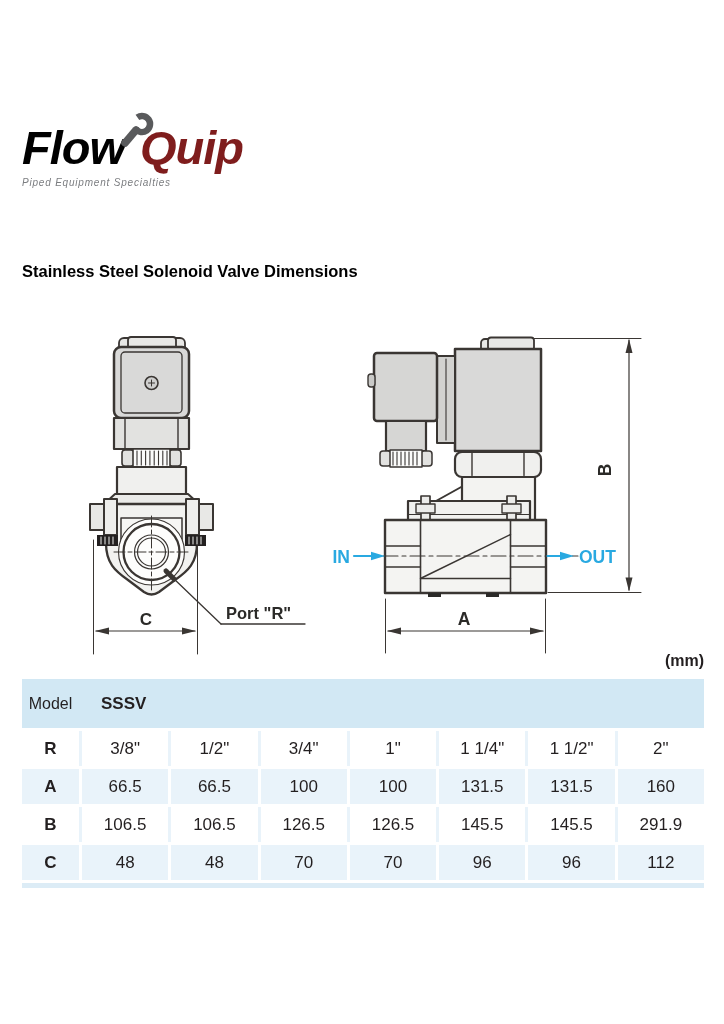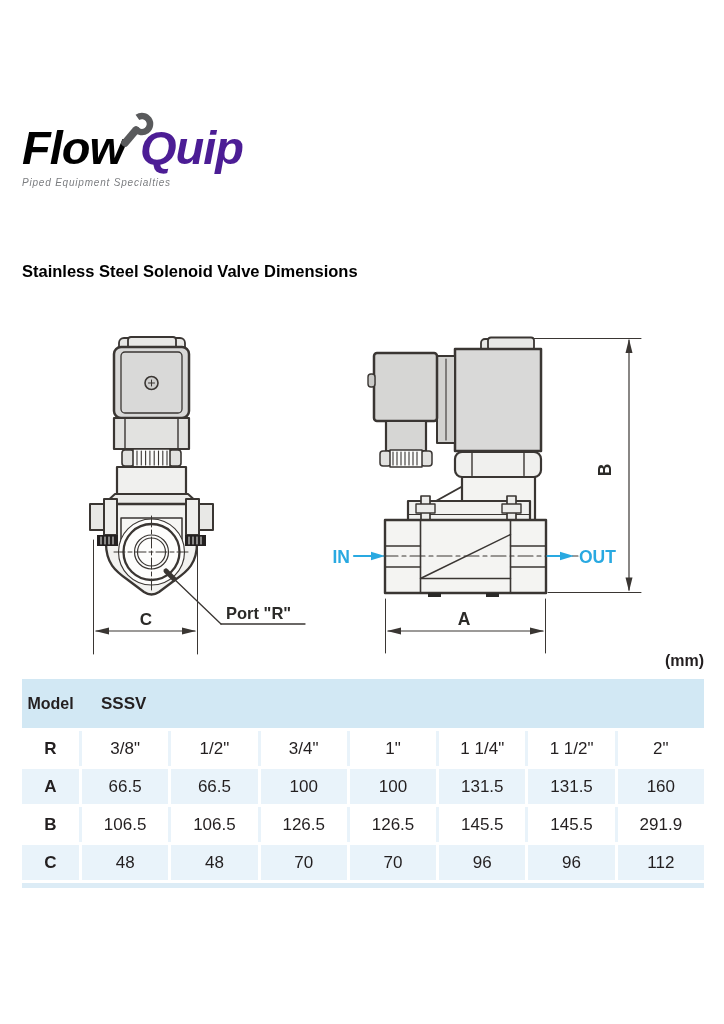--- a/index.html
+++ b/index.html
@@ -4,33 +4,33 @@
 <style>
   html,body{margin:0;padding:0;background:#ffffff;}
   #page{
     position:relative;width:724px;height:1024px;background:#ffffff;overflow:hidden;
     font-family:"Liberation Sans", sans-serif;color:#231f20;
   }
   
   #logo{position:absolute;left:22px;top:124px;}
   .logo-word{font-size:47px;font-weight:bold;font-style:italic;letter-spacing:-1px;line-height:1;white-space:nowrap;}
   .logo-flow{color:#000000;margin-top:33px;}
-  .logo-quip{color:#4c1d95;}
+  .logo-quip{color:#7f1d1d;}
   .wrench-wrap{display:inline-block;position:relative;top:-16px;margin:0 -15px 0 -8px;}
   .logo-tagline{margin-top:6px;font-size:10px;font-style:italic;color:#7b7d80;letter-spacing:0.8px;}
   
   #page-title{position:absolute;left:22px;top:250px;font-size:16.5px;font-weight:bold;color:#000;margin-top:12px;}
   
   #drawings{position:absolute;left:0;top:320px;width:724px;height:340px;}
   
   #units-note{position:absolute;right:20px;top:652px;font-size:16px;font-weight:bold;color:#231f20;margin-left:32px;}
   
   #dim-table{position:absolute;left:22px;top:679px;width:682px;display:flex;flex-direction:column;gap:3px;}
   .t-header{height:49px;background:#d2e8f4;display:grid;grid-template-columns:57px repeat(7,1fr);align-items:center;}
-  .t-header .h-model{grid-column:1;text-align:center;font-weight:bold;font-size:16px;}
+  .t-header .h-model{grid-column:1;text-align:center;font-weight:normal;font-size:16px;}
   .t-header .h-series{grid-column:2;text-align:center;font-weight:bold;font-size:17px;}
   .t-row{display:grid;grid-template-columns:57px repeat(7,1fr);column-gap:3px;height:35px;}
   .t-row.cells-white{background:#e9f3fa;}
   .t-row.cells-white .cell{background:#ffffff;}
   .t-row.cells-pale{background:#ffffff;}
   .t-row.cells-pale .cell{background:#e9f3fa;}
   .cell{display:flex;align-items:center;justify-content:center;font-size:17px;}
   .cell.lbl{font-weight:bold;}
   .t-bottom-strip{height:5px;background:#dcecf6;}
   

